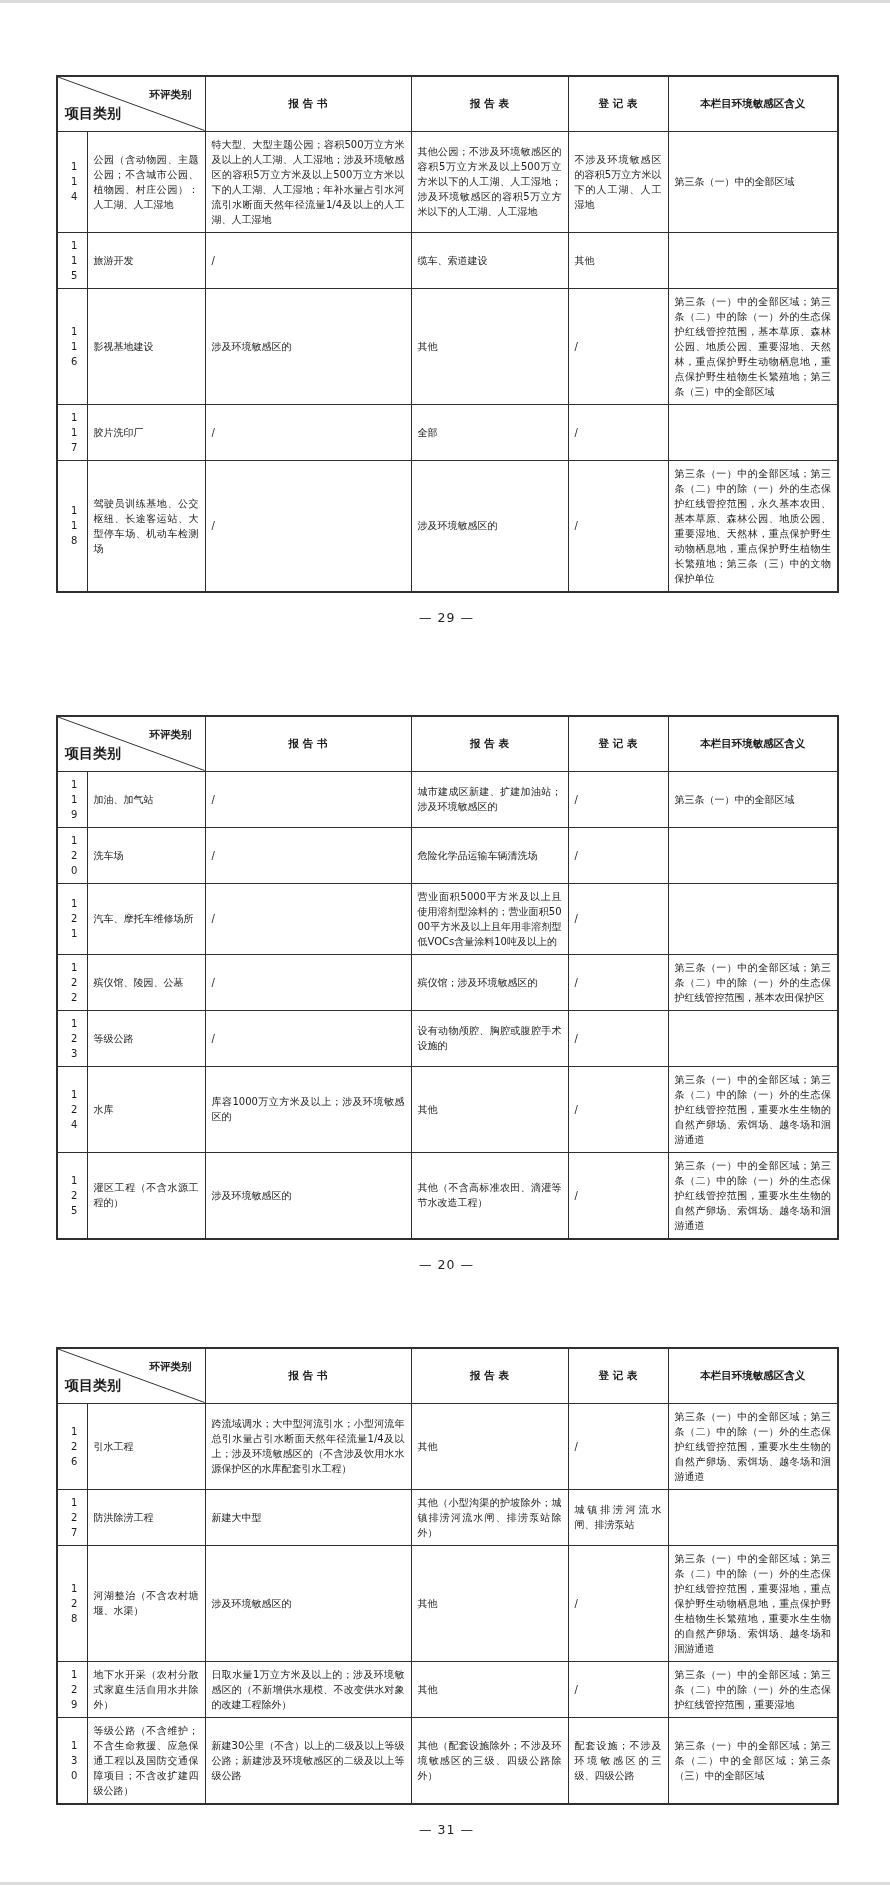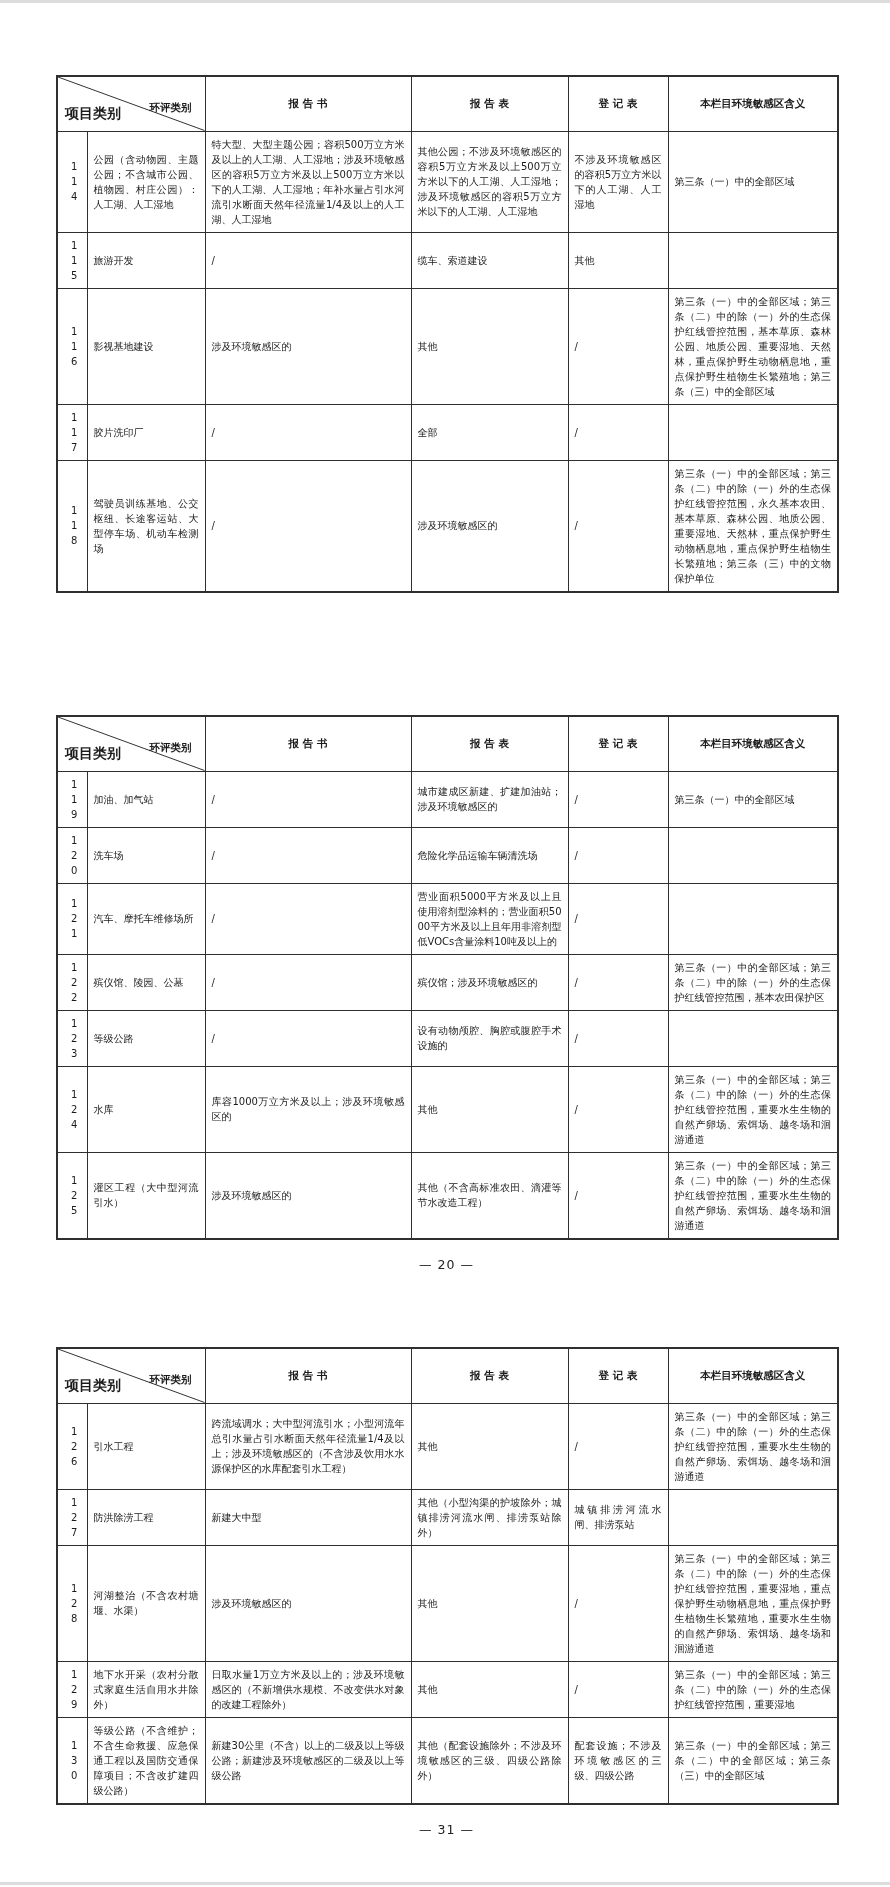--- a/index.html
+++ b/index.html
@@ -50,21 +50,21 @@
   td.section {
     font-weight: bold;
     font-size: 10.5px;
     text-align: left;
     padding: 5px 8px;
   }
 
   .diag-cell { position: relative; padding: 0; }
   .diag-svg { position: absolute; left: 0; top: 0; width: 100%; height: 100%; display: block; }
   .diag-svg line { stroke: #2f2f2f; stroke-width: 1; }
-  .diag-top  { position: absolute; top: 24px;  right: 13px; font-size: 10.5px; font-weight: bold; }
+  .diag-top  { position: absolute; top: 11px;  right: 13px; font-size: 10.5px; font-weight: bold; }
   .diag-bottom { position: absolute; bottom: 8px; left: 7px; font-size: 14px; font-weight: bold; }
 
   .page-num {
     margin-top: 17px;
     text-align: center;
     font-size: 12.5px;
     letter-spacing: 1px;
     color: #222;
   }
 </style>
@@ -136,20 +136,21 @@
           <tr>
             <td class="num">118</td>
             <td>驾驶员训练基地、公交枢纽、长途客运站、大型停车场、机动车检测场</td>
             <td>/</td>
             <td>涉及环境敏感区的</td>
             <td>/</td>
             <td>第三条（一）中的全部区域；第三条（二）中的除（一）外的生态保护红线管控范围，永久基本农田、基本草原、森林公园、地质公园、重要湿地、天然林，重点保护野生动物栖息地，重点保护野生植物生长繁殖地；第三条（三）中的文物保护单位</td>
           </tr>
         </tbody>
       </table>
+      <div class="page-num">— 29 —</div>
     </div>
     <div class="table-block" style="top: 715px;">
       <table>
         <colgroup>
           <col style="width: 30px;">
           <col style="width: 118px;">
           <col style="width: 206px;">
           <col style="width: 157px;">
           <col style="width: 100px;">
           <col style="width: 170px;">
@@ -213,21 +214,21 @@
           <tr>
             <td class="num">124</td>
             <td>水库</td>
             <td>库容1000万立方米及以上；涉及环境敏感区的</td>
             <td>其他</td>
             <td>/</td>
             <td>第三条（一）中的全部区域；第三条（二）中的除（一）外的生态保护红线管控范围，重要水生生物的自然产卵场、索饵场、越冬场和洄游通道</td>
           </tr>
           <tr>
             <td class="num">125</td>
-            <td>灌区工程（大中型河流引水）</td>
+            <td>灌区工程（不含水源工程的）</td>
             <td>涉及环境敏感区的</td>
             <td>其他（不含高标准农田、滴灌等节水改造工程）</td>
             <td>/</td>
             <td>第三条（一）中的全部区域；第三条（二）中的除（一）外的生态保护红线管控范围，重要水生生物的自然产卵场、索饵场、越冬场和洄游通道</td>
           </tr>
         </tbody>
       </table>
       <div class="page-num">— 20 —</div>
     </div>
     <div class="table-block" style="top: 1347px;">

